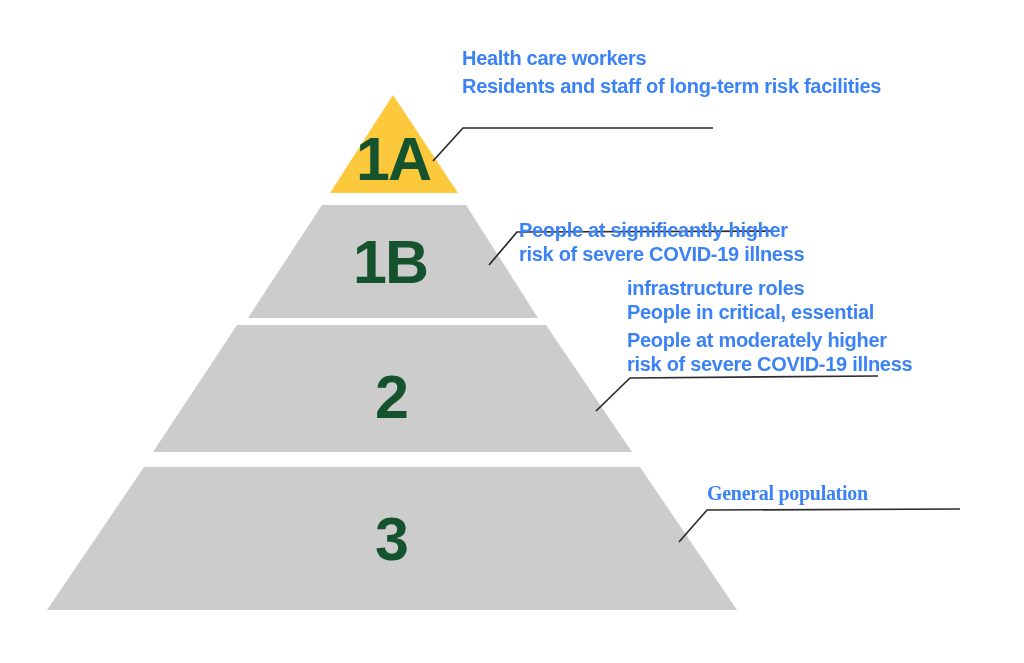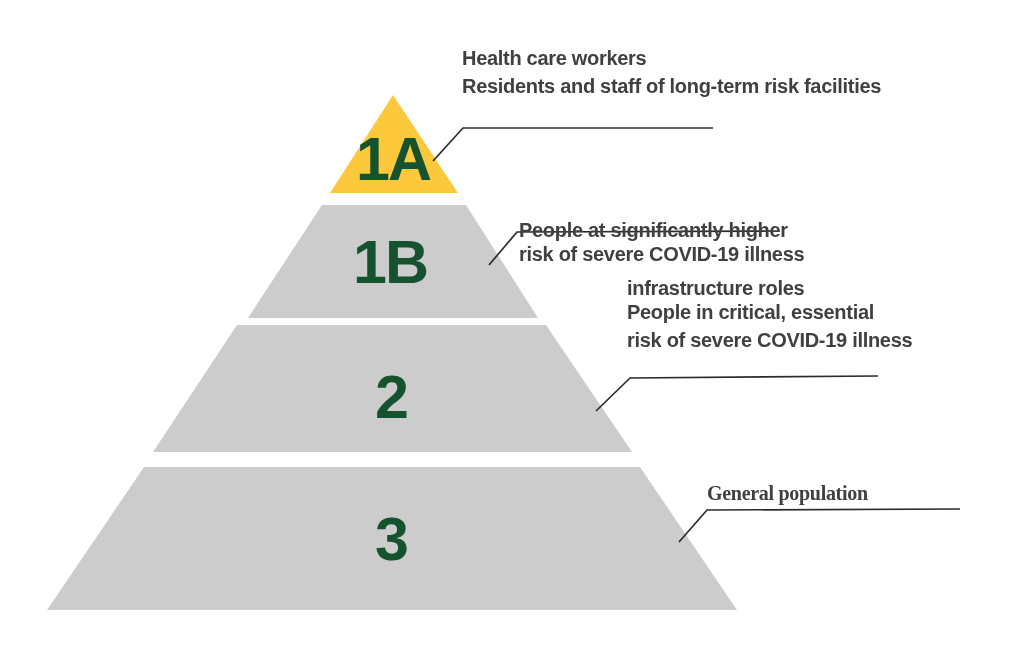--- a/index.html
+++ b/index.html
@@ -20,21 +20,21 @@
     text-align:center;
     color:#14532d;
     white-space:nowrap;
   }
   .callout{
     position:absolute;
     font-weight:bold;
     font-size:20px;
     line-height:24px;
     letter-spacing:-0.3px;
-    color:#404040;
+    color:#3b82f6;
     white-space:nowrap;
   }
   .callout-1a{line-height:28px;}
 </style>
 </head>
 <body>
 
 <div class="canvas">
 
   <svg width="1024" height="663" viewBox="0 0 1024 663">
@@ -64,20 +64,21 @@
     <div>People at significantly higher</div>
     <div>risk of severe COVID-19 illness</div>
   </div>
 
   <div class="callout" style="left:627px;top:276px;">
     <div>infrastructure roles</div>
     <div>People in critical, essential</div>
   </div>
 
   <div class="callout" style="left:627px;top:328px;">
+    <div>People at moderately higher</div>
     <div>risk of severe COVID-19 illness</div>
   </div>
 
   <div class="callout" style="left:707px;top:481px;font-family:Liberation Serif, serif;">
     <div>General population</div>
   </div>
 
 </div>
 
 </body></html>

